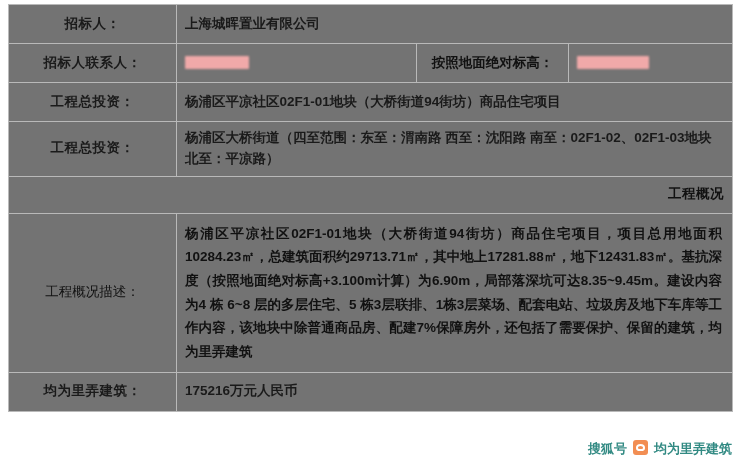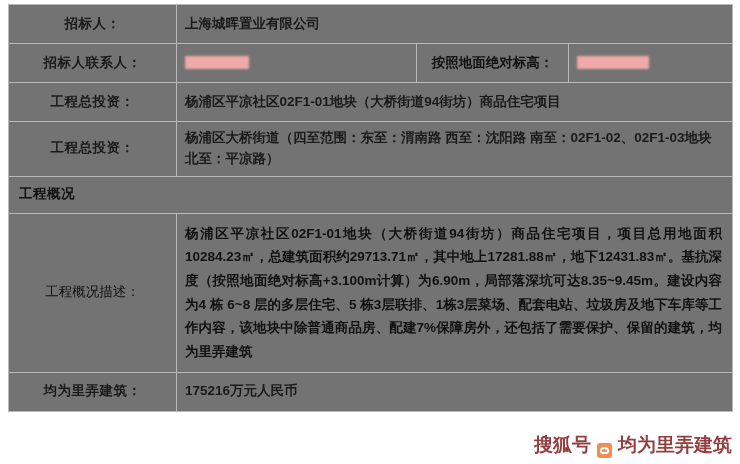--- a/index.html
+++ b/index.html
@@ -42,21 +42,21 @@
   }
   .row-h1 td { height: 26px; }
   .row-h2 td { height: 26px; }
   td.label-inner {
     width: 140px;
     text-align: center;
     font-weight: 700;
   }
   td.section {
     font-weight: 700;
-    text-align: left;
+    text-align: right;
     padding-left: 10px;
     height: 24px;
     letter-spacing: 0.5px;
   }
   .redact {
     display: inline-block;
     height: 13px;
     width: 64px;
     background: #f0a9a9;
     border-radius: 1px;
@@ -76,24 +76,24 @@
     vertical-align: middle;
   }
   .addr-multi {
     line-height: 1.8;
   }
   .watermark {
     position: absolute;
     right: 8px;
     bottom: 6px;
     display: flex;
-    align-items: flex-end;
+    align-items: flex-start;
     gap: 6px;
-    font-size: 19px;
-    color: #7f1d1d;
+    font-size: 13px;
+    color: #0f766e;
     font-weight: 700;
     opacity: 0.85;
     pointer-events: none;
   }
   .wm-logo {
     display: inline-block;
     width: 15px;
     height: 15px;
     border-radius: 3px;
     background: #f07b36;

